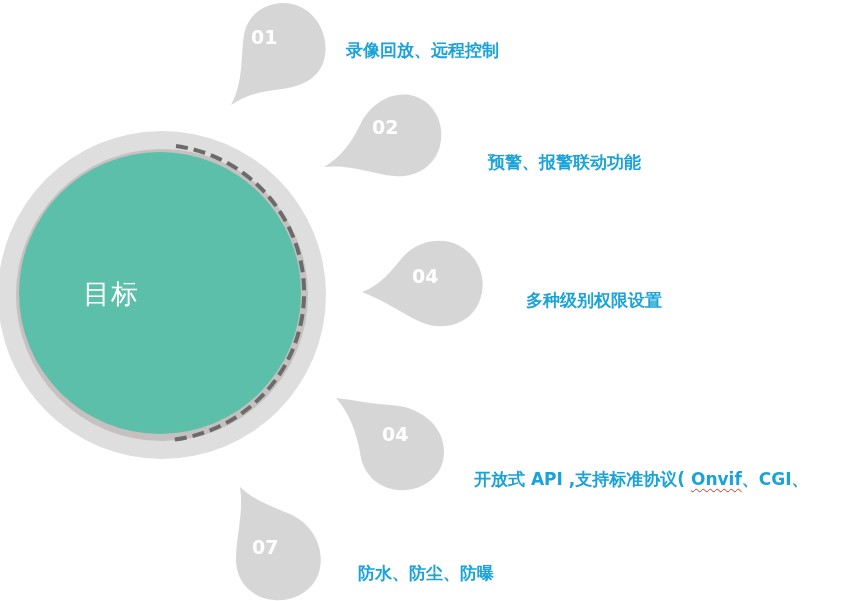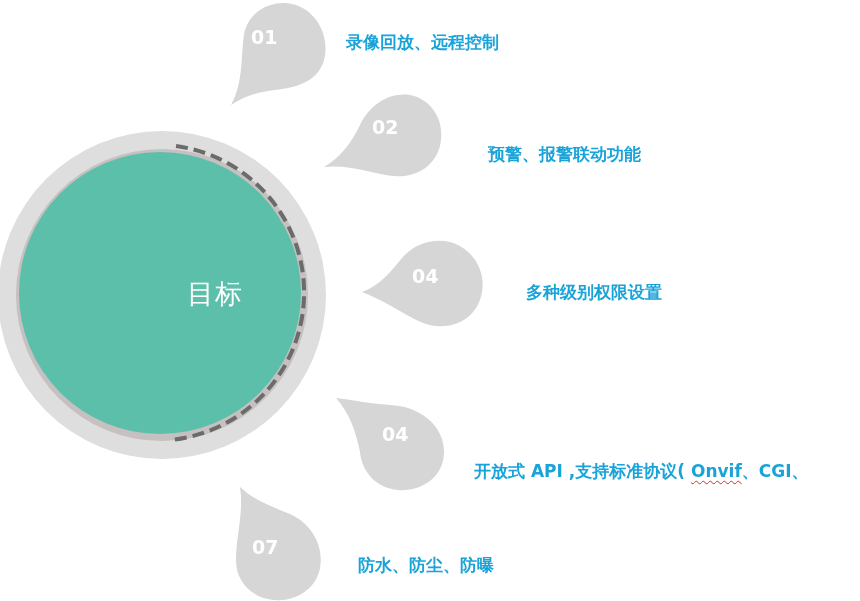--- a/index.html
+++ b/index.html
@@ -3,30 +3,30 @@
 <meta charset="utf-8">
 <style>
   html, body { margin:0; padding:0; }
   body {
     width:860px; height:601px; position:relative; overflow:hidden;
     background:#ffffff;
     font-family:"DejaVu Sans", "Liberation Sans", sans-serif;
   }
   .svg-layer { position:absolute; left:0; top:0; }
   .center-label {
-    position:absolute; left:83px; top:270px; width:160px; text-align:right;
+    position:absolute; left:83px; top:270px; width:160px; text-align:left;
     color:#ffffff; font-size:27px; line-height:48px; letter-spacing:1px;
   }
   .drop-num {
     position:absolute; color:#ffffff; font-weight:bold;
     font-family:"DejaVu Sans", sans-serif; font-size:19px;
   }
   .item-text {
     position:absolute; color:#1aa3d9; font-weight:bold;
-    font-size:17px; white-space:nowrap;
+    font-size:17px; white-space:nowrap;margin-top:8px;
   }
   .squiggle {
     text-decoration: underline wavy #c0392b;
     text-decoration-thickness:1px;
     text-underline-offset:3px;
   }
 </style>
 </head>
 <body>
 

